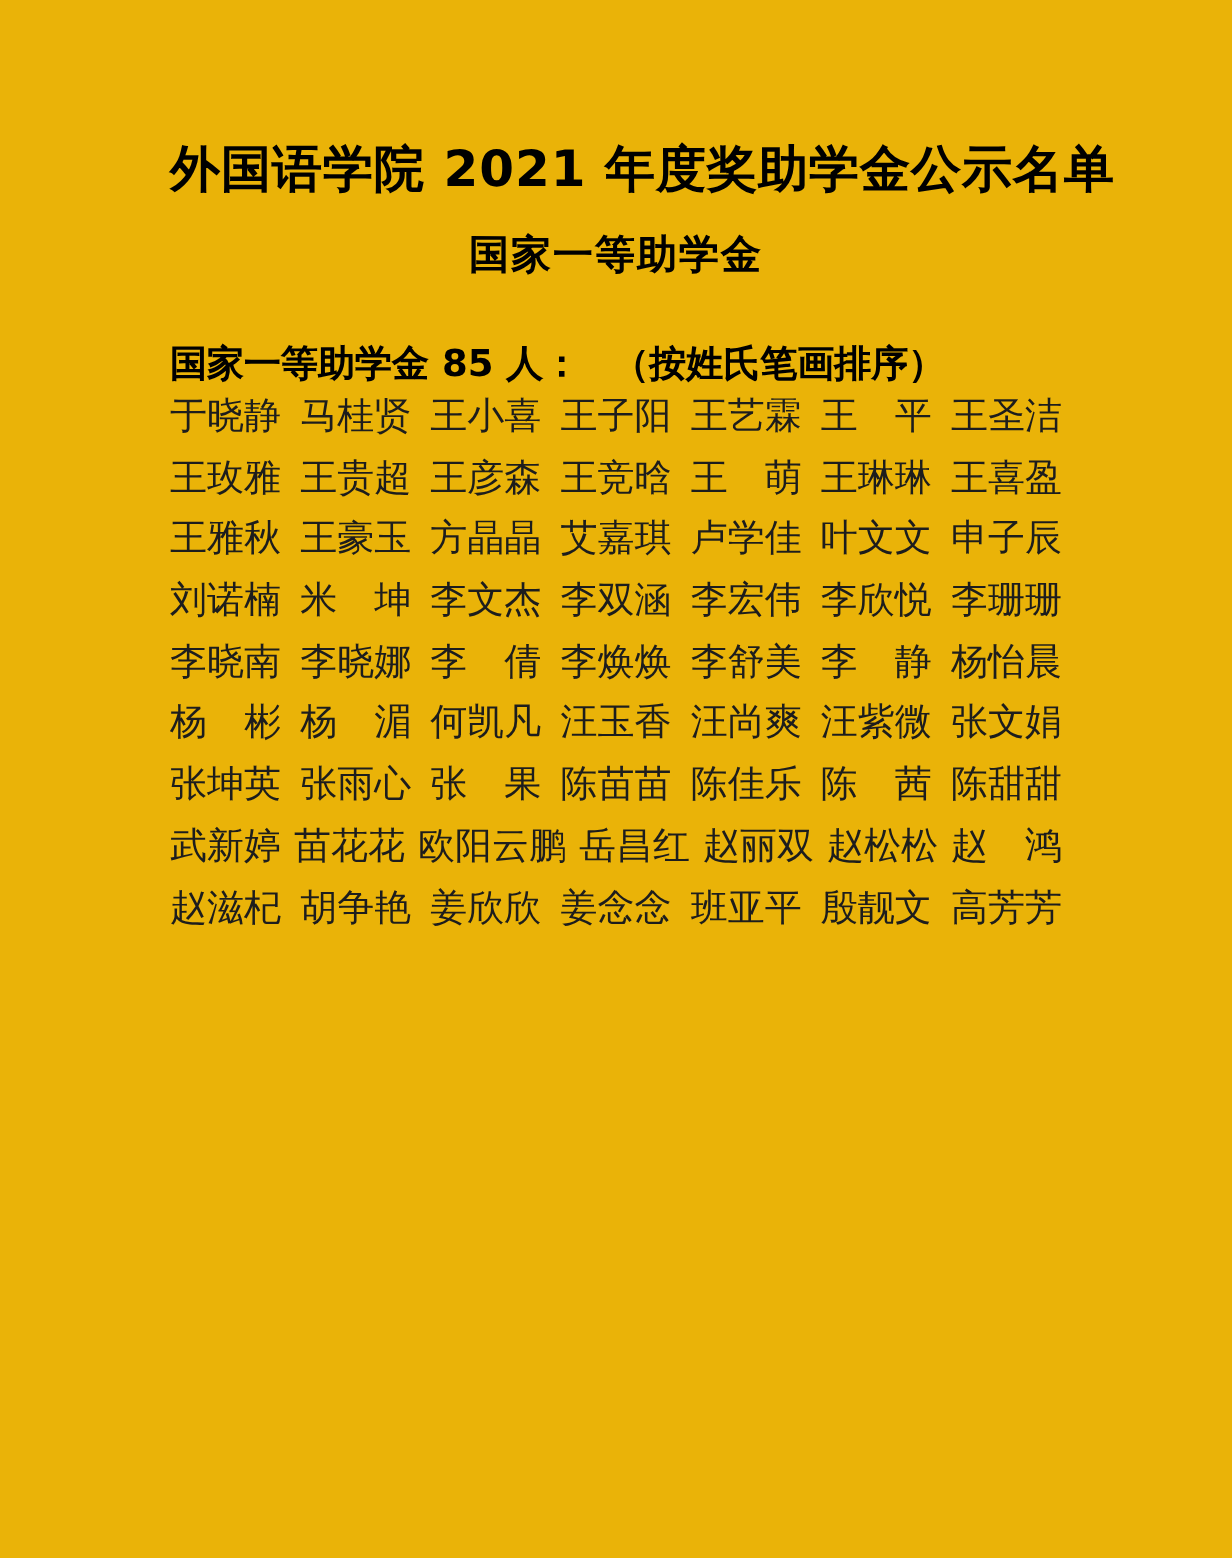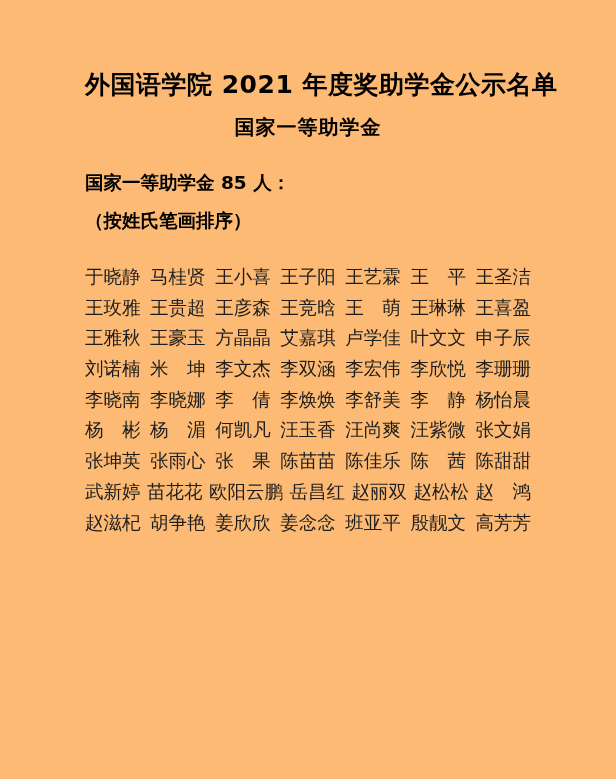--- a/index.html
+++ b/index.html
@@ -12,21 +12,21 @@
     height: 779px;
     overflow: hidden;
     font-family: "DejaVu Sans", "Liberation Sans", sans-serif;
     color: #1d1d1d;
   }
   .page {
     box-sizing: border-box;
     width: 616px;
     height: 779px;
     padding: 70px 85px 0 85px;
-    background: #fdba74;
+    background: #eab308;
   }
   .title {
     margin: 0;
     font-size: 25px;
     font-weight: bold;
     line-height: 30px;
     text-align: center;
     color: #000000;
     letter-spacing: 0.5px;
     white-space: nowrap;
@@ -50,24 +50,22 @@
   }
   .list-header {
     margin-top: 32px;
     font-size: 18.5px;
     font-weight: bold;
     line-height: 22px;
     color: #000000;
     display: flex;
     gap: 16px;
     white-space: nowrap;
-    flex-direction: column;
   }
   .names {
-    margin-top: 30px;
   }
   .name-row {
     display: flex;
     justify-content: space-between;
     align-items: center;
     height: 30.7px;
     font-size: 18.5px;
     line-height: 30.7px;
     white-space: nowrap;
   }

